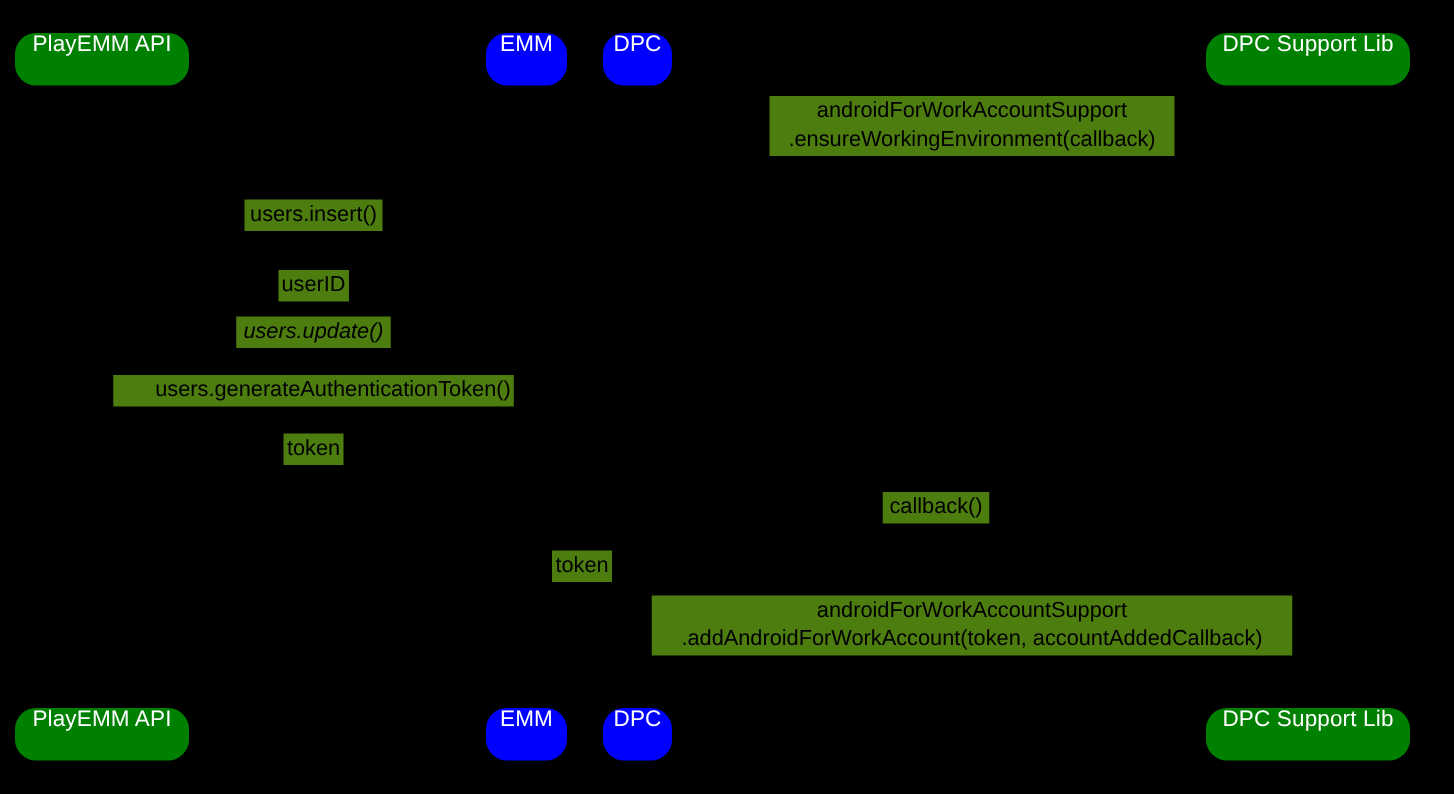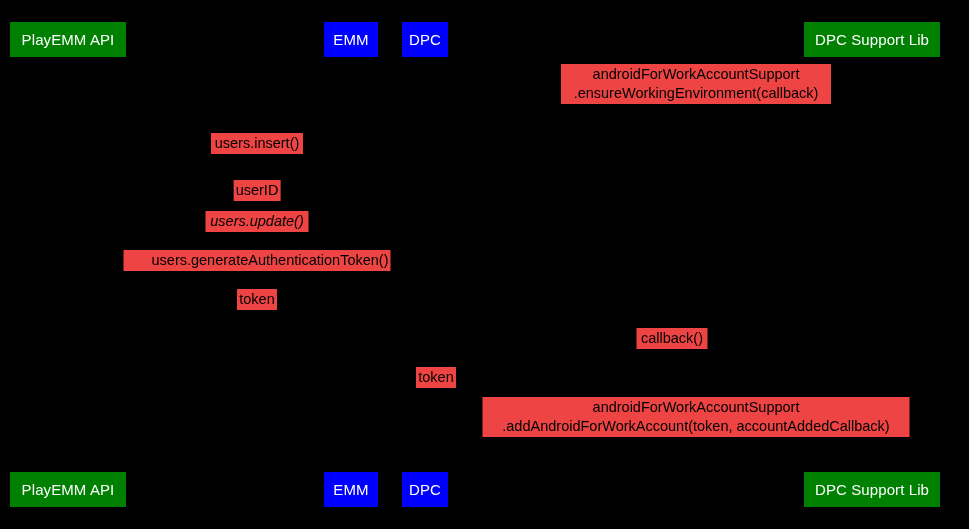--- a/index.html
+++ b/index.html
@@ -18,43 +18,42 @@
   #diagram {
     position: absolute;
     left: 0;
     top: 0;
     width: 969px;
     height: 529px;
   }
   .participant {
     position: absolute;
     display: flex;
-    align-items: center;
     justify-content: center;
     color: #ffffff;
     font-family: "Liberation Sans", sans-serif;
     font-size: 15px;
     line-height: 1;
     letter-spacing: 0.1px;
     white-space: nowrap;
     box-sizing: border-box;
+    border-radius: 14px;
   }
   .msg {
     position: absolute;
-    background: #ef4444;
+    background: #4d7c0f;
     color: #000000;
     font-family: "Liberation Sans", sans-serif;
     font-size: 14.5px;
     line-height: 19px;
     text-align: center;
     white-space: pre;
     box-sizing: border-box;
     padding: 1px 2px 1px 2px;
     transform: translateX(-50%);
-    margin-left: 48px;
   }
 </style>
 </head>
 <body>
 
 <div id="diagram">
     <div class="participant" style="left: 10px; top: 22px; width: 116px; height: 35px; background: rgb(0, 128, 0);">
       <span>PlayEMM API</span>
     </div>
     <div class="participant" style="left: 324px; top: 22px; width: 54px; height: 35px; background: rgb(0, 0, 255);">

